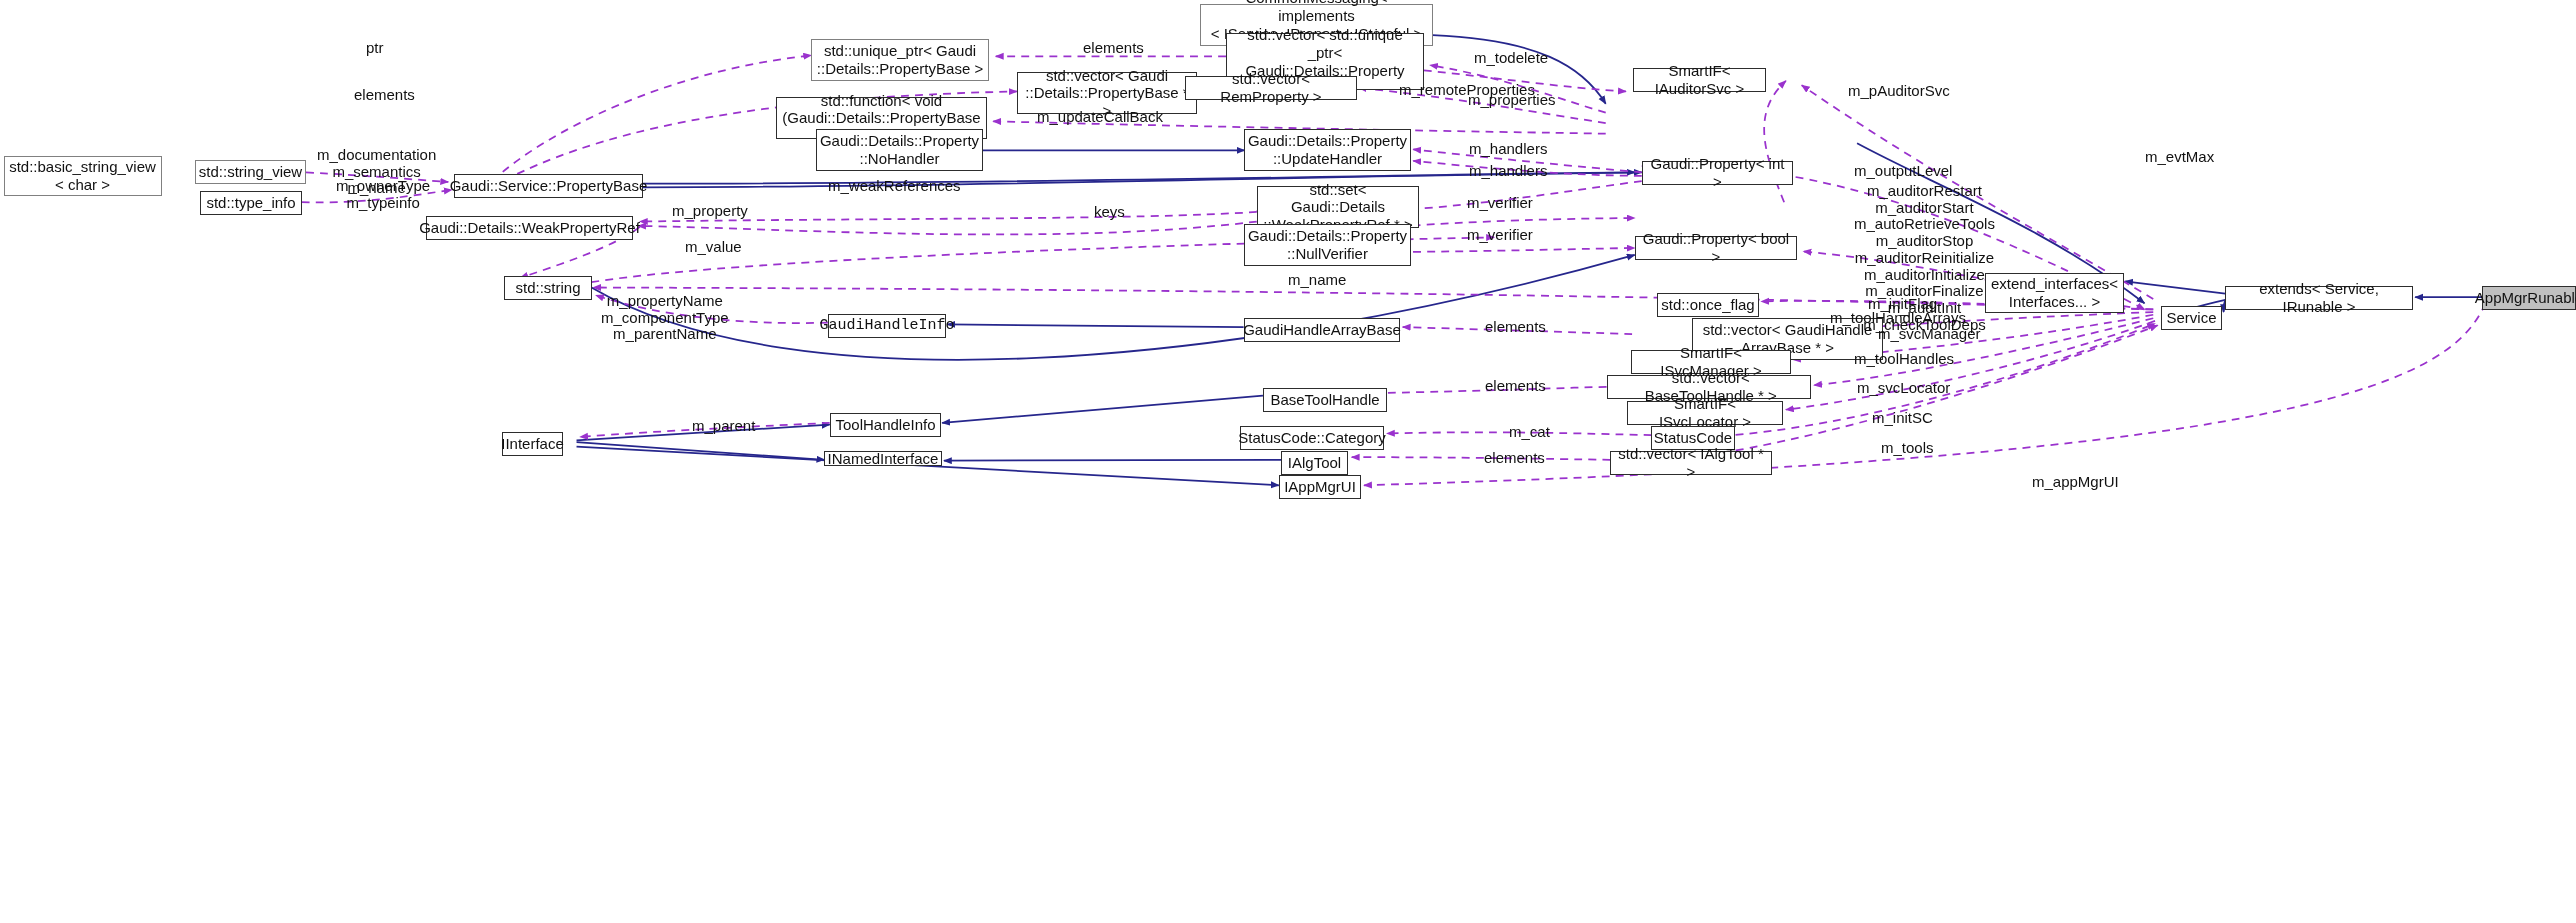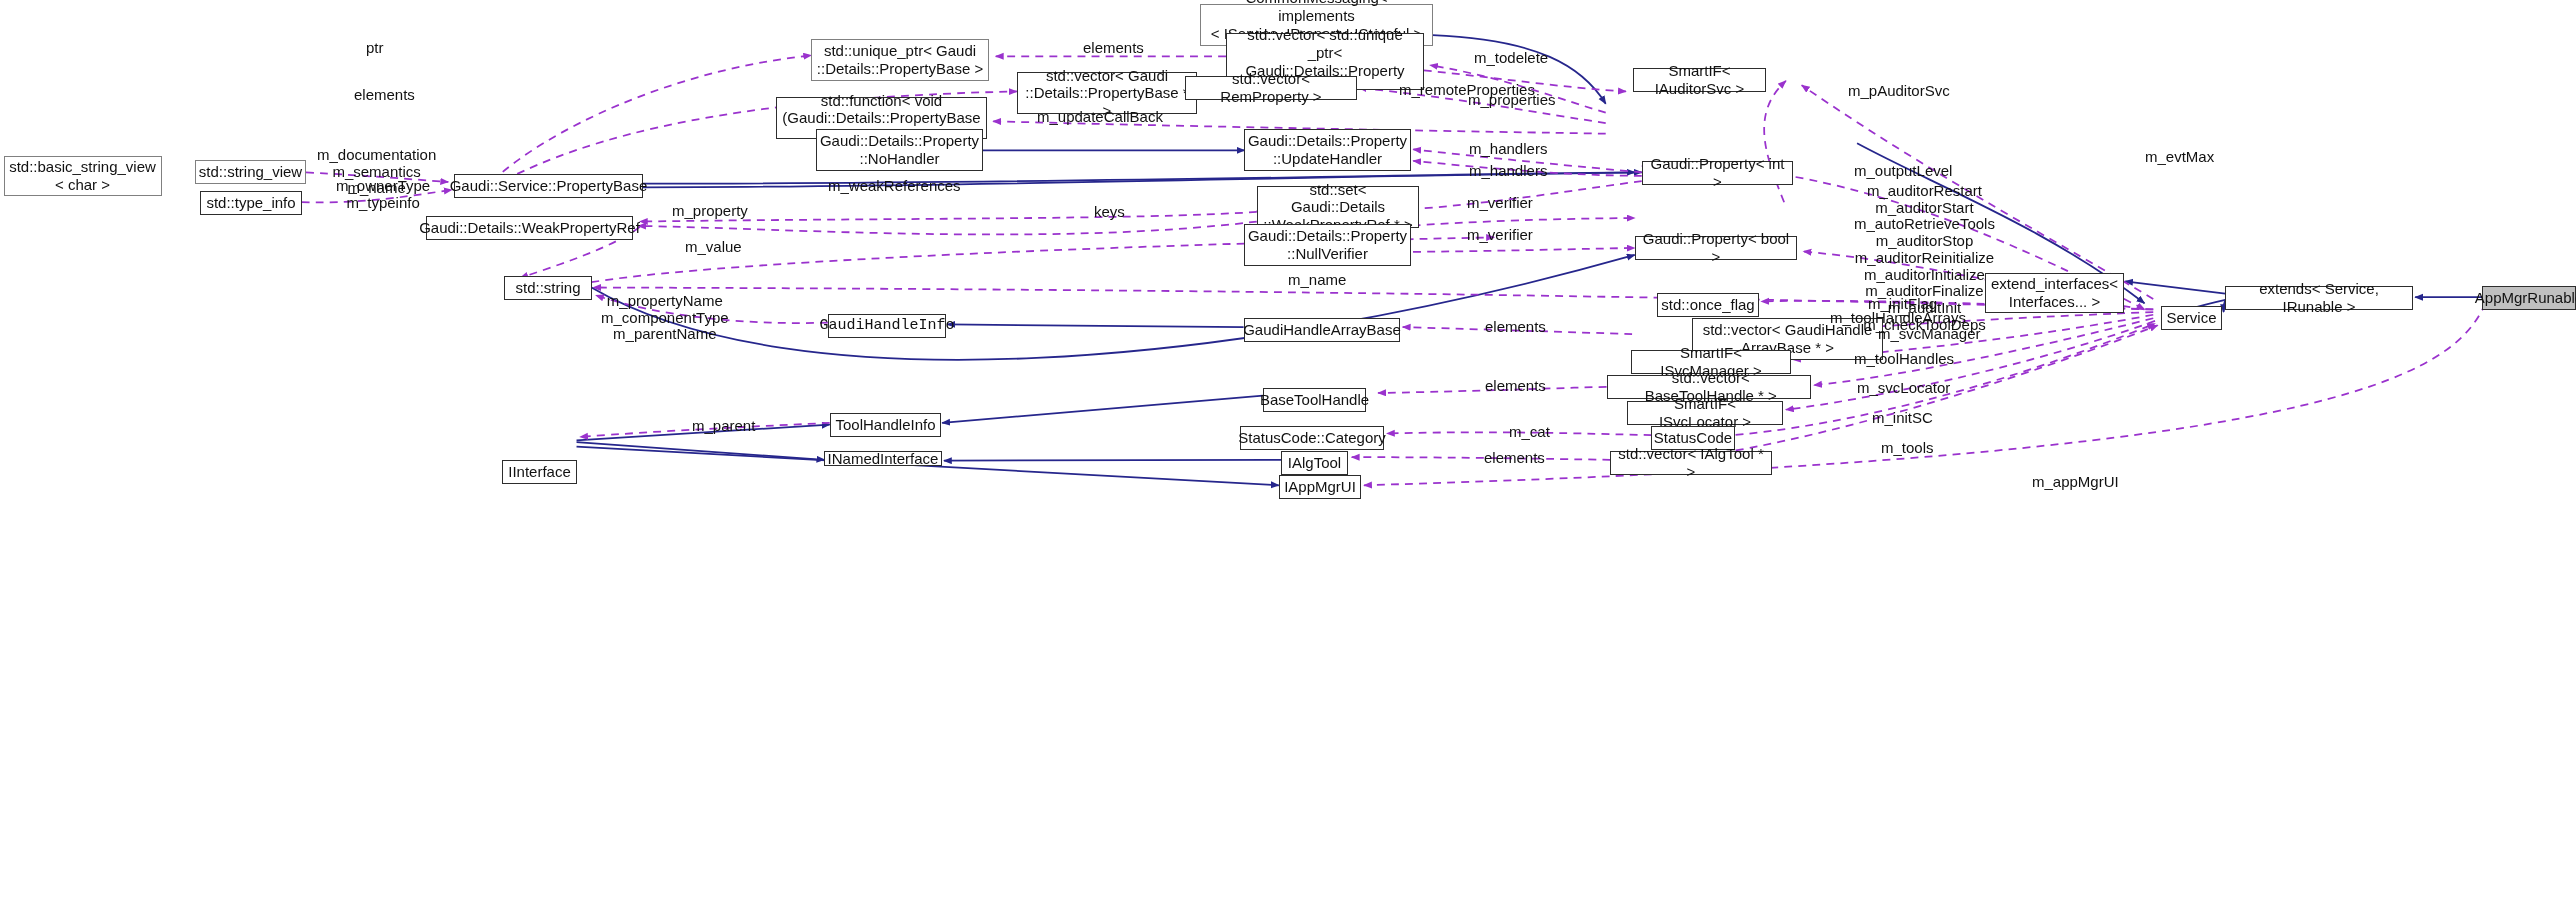--- a/index.html
+++ b/index.html
@@ -154,27 +154,27 @@
   <div class="node" style="left:504px;top:276px;width:88px;height:24px;"><span>std::string</span></div>
   <div class="node" style="left:1657px;top:293px;width:102px;height:24px;"><span>std::once_flag</span></div>
   <div class="node" style="left:2225px;top:286px;width:188px;height:24px;"><span>extends&lt; Service, IRunable &gt;</span></div>
   <div class="node focus" style="left:2482px;top:286px;width:94px;height:24px;"><span>AppMgrRunable</span></div>
   <div class="node" style="left:2161px;top:306px;width:61px;height:24px;"><span>Service</span></div>
   <div class="node" style="left:828px;top:314px;width:118px;height:24px;font-family:Liberation Mono, monospace;"><span>GaudiHandleInfo</span></div>
   <div class="node" style="left:1692px;top:318px;width:191px;height:42px;"><span>std::vector&lt; GaudiHandle
 ArrayBase * &gt;</span></div>
   <div class="node" style="left:1244px;top:318px;width:156px;height:24px;"><span>GaudiHandleArrayBase</span></div>
   <div class="node" style="left:1631px;top:350px;width:160px;height:24px;"><span>SmartIF&lt; ISvcManager &gt;</span></div>
-  <div class="node" style="left:1263px;top:388px;width:103px;height:24px;"><span>BaseToolHandle</span></div>
+  <div class="node" style="left:1263px;top:388px;width:124px;height:24px;"><span>BaseToolHandle</span></div>
   <div class="node" style="left:1607px;top:375px;width:204px;height:24px;padding-left:8px;"><span>std::vector&lt; BaseToolHandle * &gt;</span></div>
   <div class="node" style="left:1627px;top:401px;width:156px;height:24px;"><span>SmartIF&lt; ISvcLocator &gt;</span></div>
   <div class="node" style="left:830px;top:413px;width:111px;height:24px;"><span>ToolHandleInfo</span></div>
   <div class="node" style="left:1240px;top:426px;width:144px;height:24px;"><span>StatusCode::Category</span></div>
   <div class="node" style="left:1651px;top:426px;width:84px;height:24px;"><span>StatusCode</span></div>
-  <div class="node" style="left:502px;top:432px;width:75px;height:24px;margin-top:28px;"><span>IInterface</span></div>
+  <div class="node" style="left:502px;top:432px;width:61px;height:24px;"><span>IInterface</span></div>
   <div class="node" style="left:1281px;top:451px;width:67px;height:24px;"><span>IAlgTool</span></div>
   <div class="node" style="left:1610px;top:451px;width:162px;height:24px;"><span>std::vector&lt; IAlgTool * &gt;</span></div>
   <div class="node" style="left:824px;top:451px;width:118px;height:15px;"><span>INamedInterface</span></div>
   <div class="node" style="left:1279px;top:475px;width:82px;height:24px;"><span>IAppMgrUI</span></div>
 
   <div class="edge-label" style="left:366px;top:40px;">ptr</div>
   <div class="edge-label" style="left:1083px;top:40px;">elements</div>
   <div class="edge-label" style="left:1474px;top:50px;">m_todelete</div>
   <div class="edge-label" style="left:1848px;top:83px;">m_pAuditorSvc</div>
   <div class="edge-label" style="left:354px;top:87px;">elements</div>

